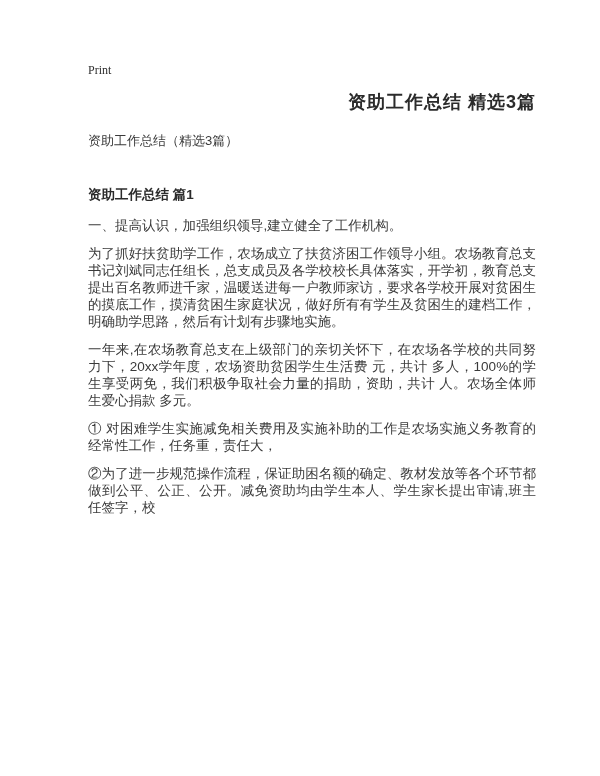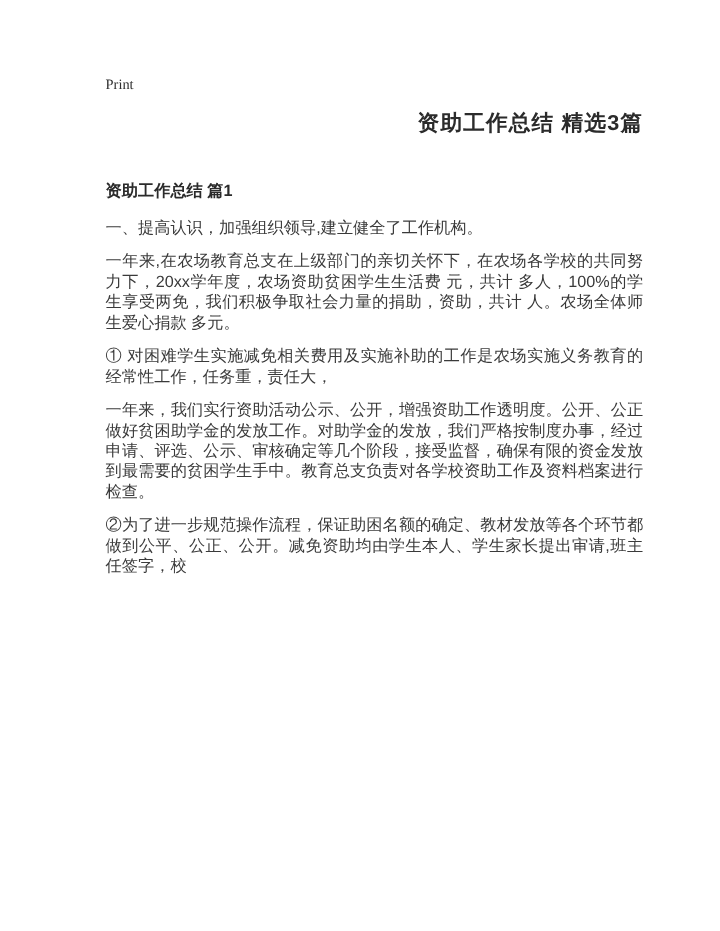--- a/index.html
+++ b/index.html
@@ -65,23 +65,24 @@
 <body>
 
 <div class="page">
 
   <span class="print-label">Print</span>
 
   <div class="content">
 
     <h1 class="doc-title">资助工作总结 精选3篇</h1>
 
+    <div class="doc-subtitle">资助工作总结（精选3篇）</div>
 
     <h2 class="doc-heading1">资助工作总结 篇1</h2>
 
     <p class="para">一、提高认识，加强组织领导,建立健全了工作机构。</p>
+    <p class="para">为了抓好扶贫助学工作，农场成立了扶贫济困工作领导小组。农场教育总支书记刘斌同志任组长，总支成员及各学校校长具体落实，开学初，教育总支提出百名教师进千家，温暖送进每一户教师家访，要求各学校开展对贫困生的摸底工作，摸清贫困生家庭状况，做好所有有学生及贫困生的建档工作，明确助学思路，然后有计划有步骤地实施。</p>
     <p class="para">一年来,在农场教育总支在上级部门的亲切关怀下，在农场各学校的共同努力下，20xx学年度，农场资助贫困学生生活费 元，共计 多人，100%的学生享受两免，我们积极争取社会力量的捐助，资助，共计 人。农场全体师生爱心捐款 多元。</p>
     <p class="para">① 对困难学生实施减免相关费用及实施补助的工作是农场实施义务教育的经常性工作，任务重，责任大，</p>
-    <p class="para">一年来，我们实行资助活动公示、公开，增强资助工作透明度。公开、公正做好贫困助学金的发放工作。对助学金的发放，我们严格按制度办事，经过申请、评选、公示、审核确定等几个阶段，接受监督，确保有限的资金发放到最需要的贫困学生手中。教育总支负责对各学校资助工作及资料档案进行检查。</p>
     <p class="para">②为了进一步规范操作流程，保证助困名额的确定、教材发放等各个环节都做到公平、公正、公开。减免资助均由学生本人、学生家长提出审请,班主任签字，校</p>
 
   </div>
 </div>
 
 </body></html>

